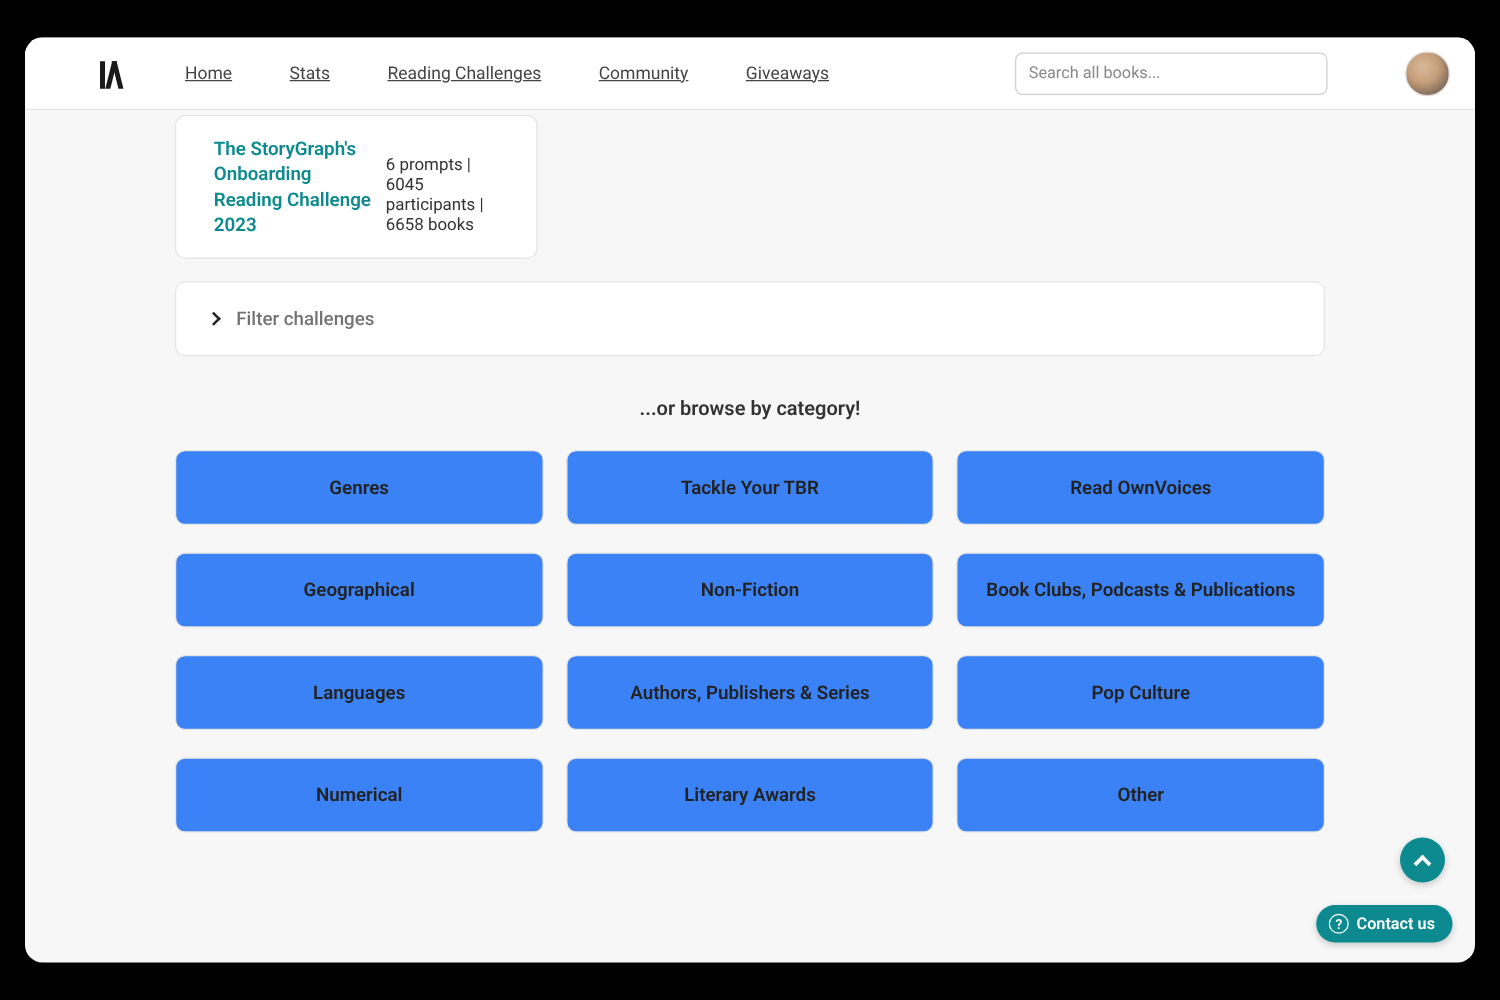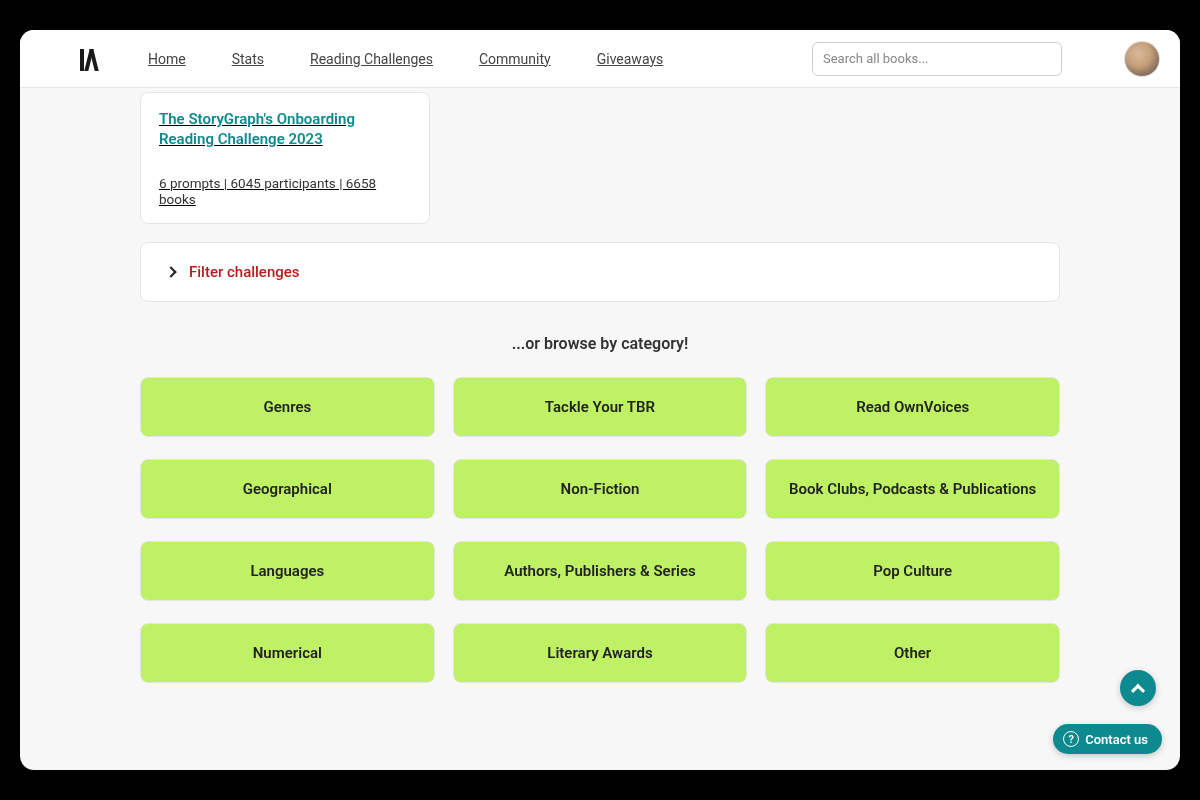--- a/index.html
+++ b/index.html
@@ -75,25 +75,24 @@
   .content {
     padding: 4px 120px 40px 120px;
     height: calc(100% - 58px);
     overflow: hidden;
   }
   .challenge-card {
     width: 290px;
     background: #fff;
     border: 1px solid #e4e4e4;
     border-radius: 8px;
-    padding: 16px 18px;
-    display: flex;
-    flex-direction: column;
+    padding: 16px 30px;
+    display: flex;
+    flex-direction: row;
     gap: 10px;
-    text-decoration: underline;
   }
   .challenge-title {
     color: #0d8a8f;
     font-weight: 600;
     font-size: 15px;
     line-height: 1.35;
   }
   .challenge-meta {
     color: #333;
     font-size: 13.5px;
@@ -136,38 +135,38 @@
     cursor: pointer;
   }
   .chevron {
     width: 8px; height: 8px;
     border-top: 2px solid #222;
     border-right: 2px solid #222;
     transform: rotate(45deg);
   }
   .filter-label {
     font-size: 15px;
-    color: #b91c1c;
+    color: #737373;
     font-weight: 500;
   }
   .browse-heading {
     text-align: center;
     font-size: 16px;
     font-weight: 600;
     color: #333;
     margin-top: 32px;
   }
   .cat-grid {
     margin-top: 24px;
     display: grid;
     grid-template-columns: repeat(3, 1fr);
     gap: 22px 18px;
   }
   .cat-card {
-    background: #bef264;
+    background: #3b82f6;
     border: 1px solid #e4e4e4;
     border-radius: 8px;
     height: 60px;
     display: flex;
     align-items: center;
     justify-content: center;
     font-size: 15px;
     font-weight: 600;
     color: #222;
     cursor: pointer;

